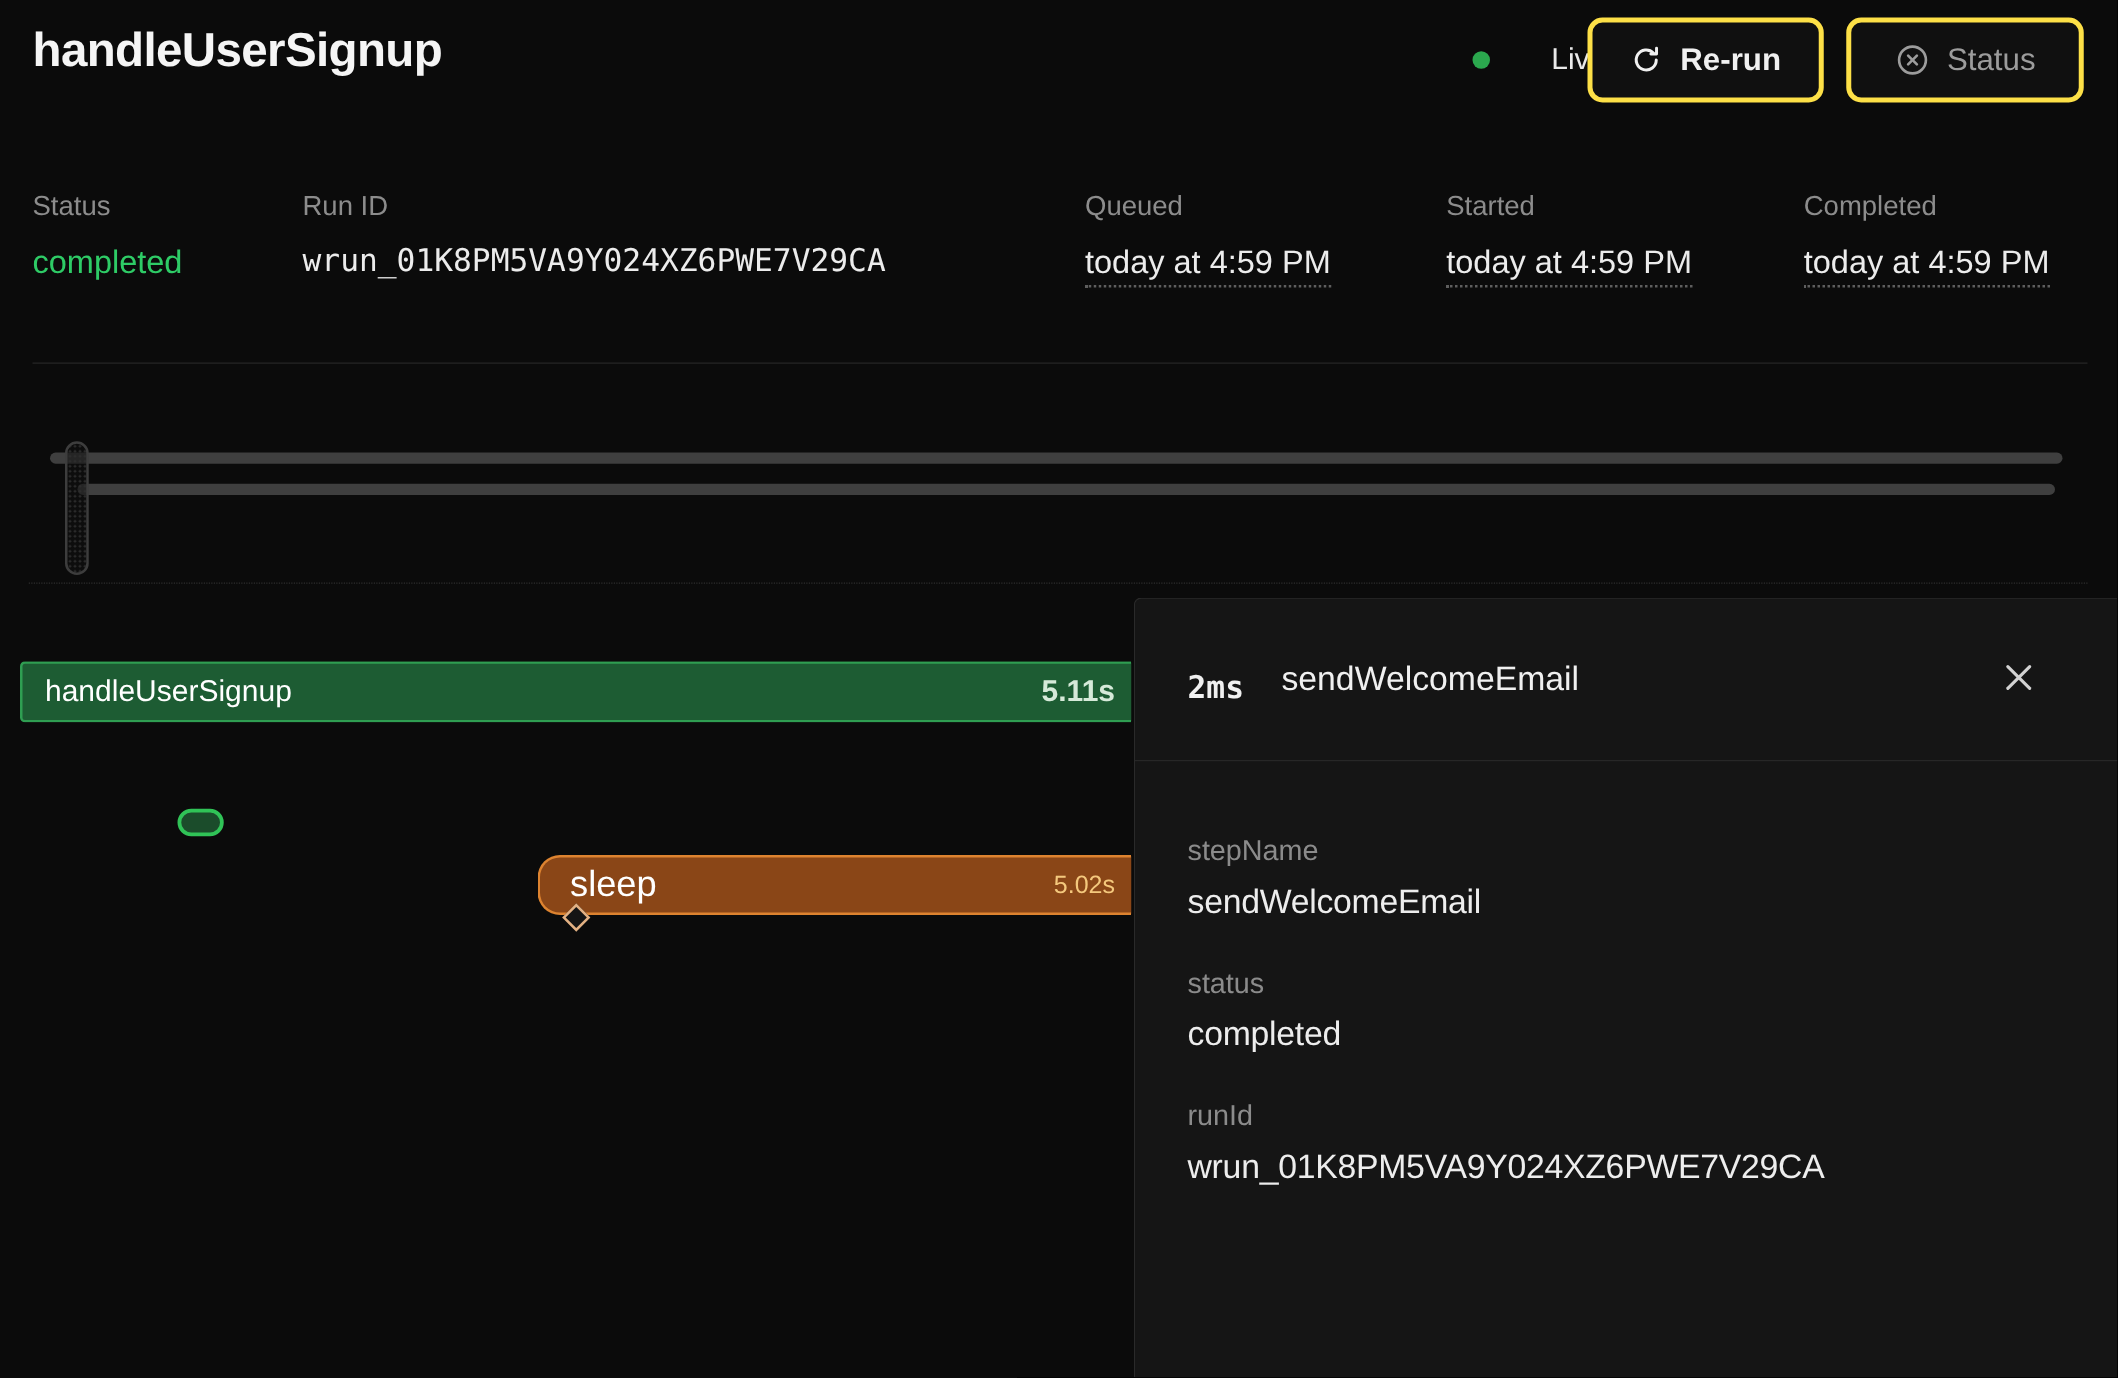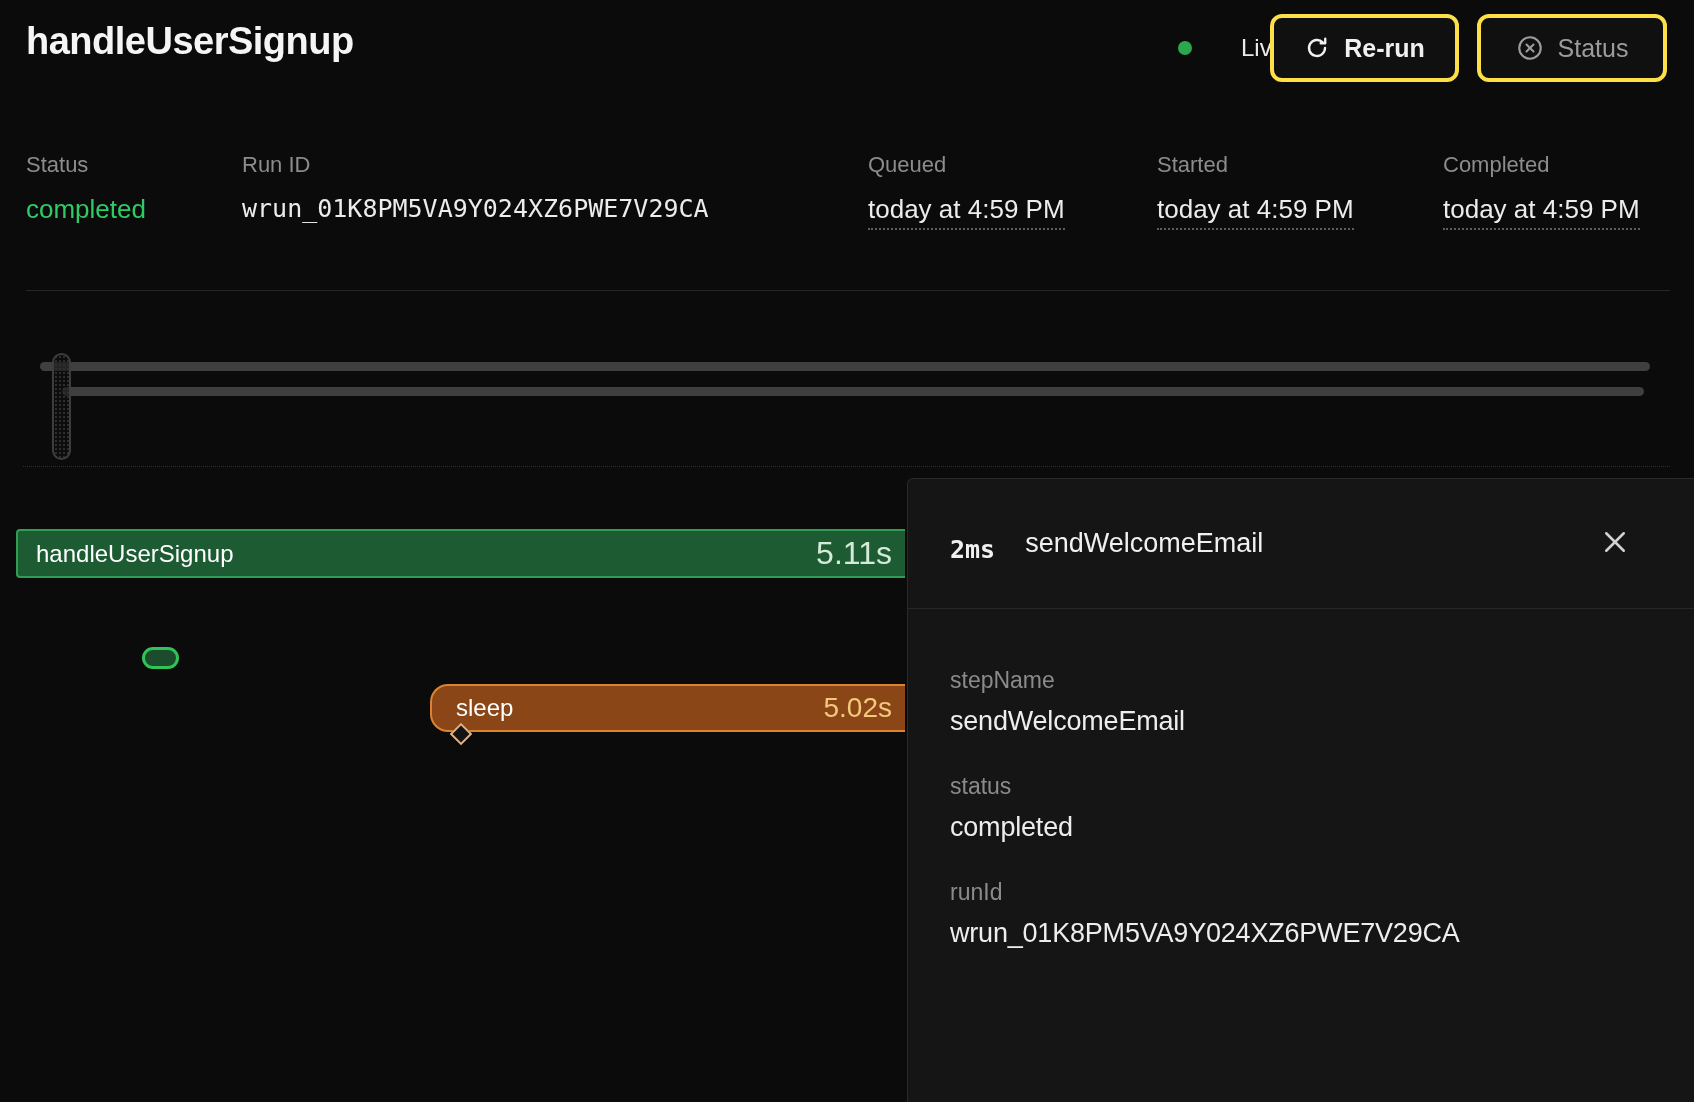--- a/index.html
+++ b/index.html
@@ -75,34 +75,34 @@
     position: absolute; display: flex; align-items: center; justify-content: space-between;
     cursor: pointer;
   }
   .bar-root {
     left: 16px; top: 529px; width: 889px; height: 49px;
     background: #1d5c33; border: 2px solid #2f9e52; border-right: none;
     border-radius: 4px 0 0 4px;
     padding: 0 13px 0 18px;
   }
   .bar-root .bar-label { color: #ffffff; font-size: 24px; }
-  .bar-root .bar-duration { color: #d6ead9; font-size: 32px; }
+  .bar-root .bar-duration { color: #d6ead9; font-size: 24px; font-weight: bold; }
   .step-pill {
     position: absolute; left: 142px; top: 647px; width: 37px; height: 22px;
     background: #1b4c2b; border: 3px solid #30c357; border-radius: 12px;
     cursor: pointer;
   }
   .bar-sleep {
     left: 430px; top: 684px; width: 475px; height: 48px;
     background: #8a4617; border: 2px solid #dd8330; border-right: none;
     border-radius: 18px 0 0 18px;
     padding: 0 13px 0 24px;
   }
-  .bar-sleep .bar-label { color: #ffffff; font-size: 24px; }
-  .bar-sleep .bar-duration { color: #f4c87d; font-size: 28px; }
+  .bar-sleep .bar-label { color: #ffffff; font-size: 29px; }
+  .bar-sleep .bar-duration { color: #f4c87d; font-size: 20px; }
   .diamond-marker {
     position: absolute; left: 453px; top: 726px; width: 16px; height: 16px;
     background: #141414; border: 2px solid #e3b183;
     transform: rotate(45deg); cursor: pointer;
   }
 
   
   .panel {
     position: absolute; left: 907px; top: 478px; right: 0; bottom: 0;
     background: #151515;

